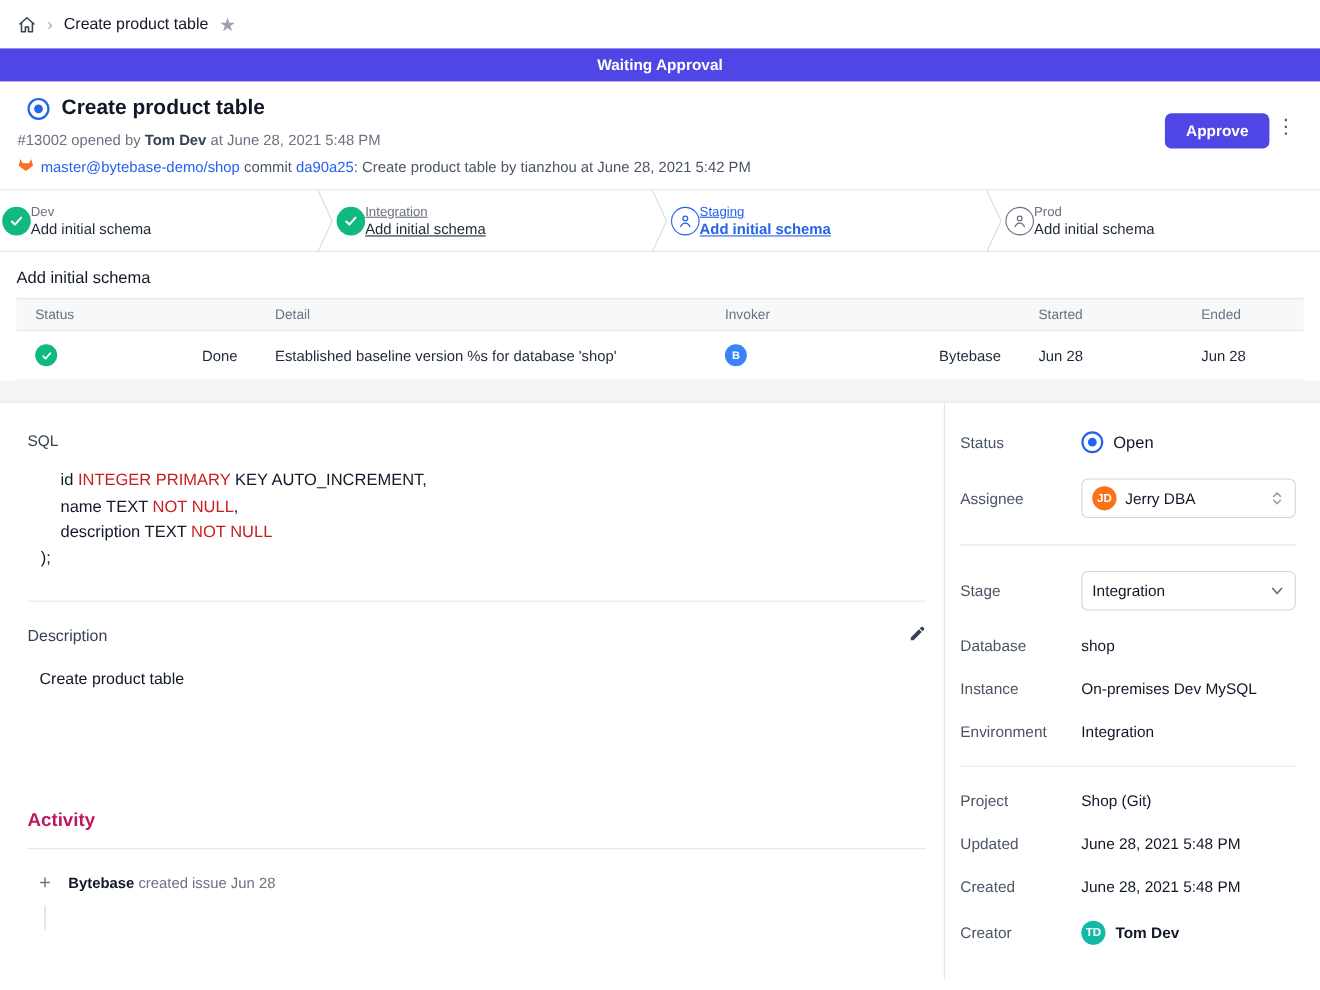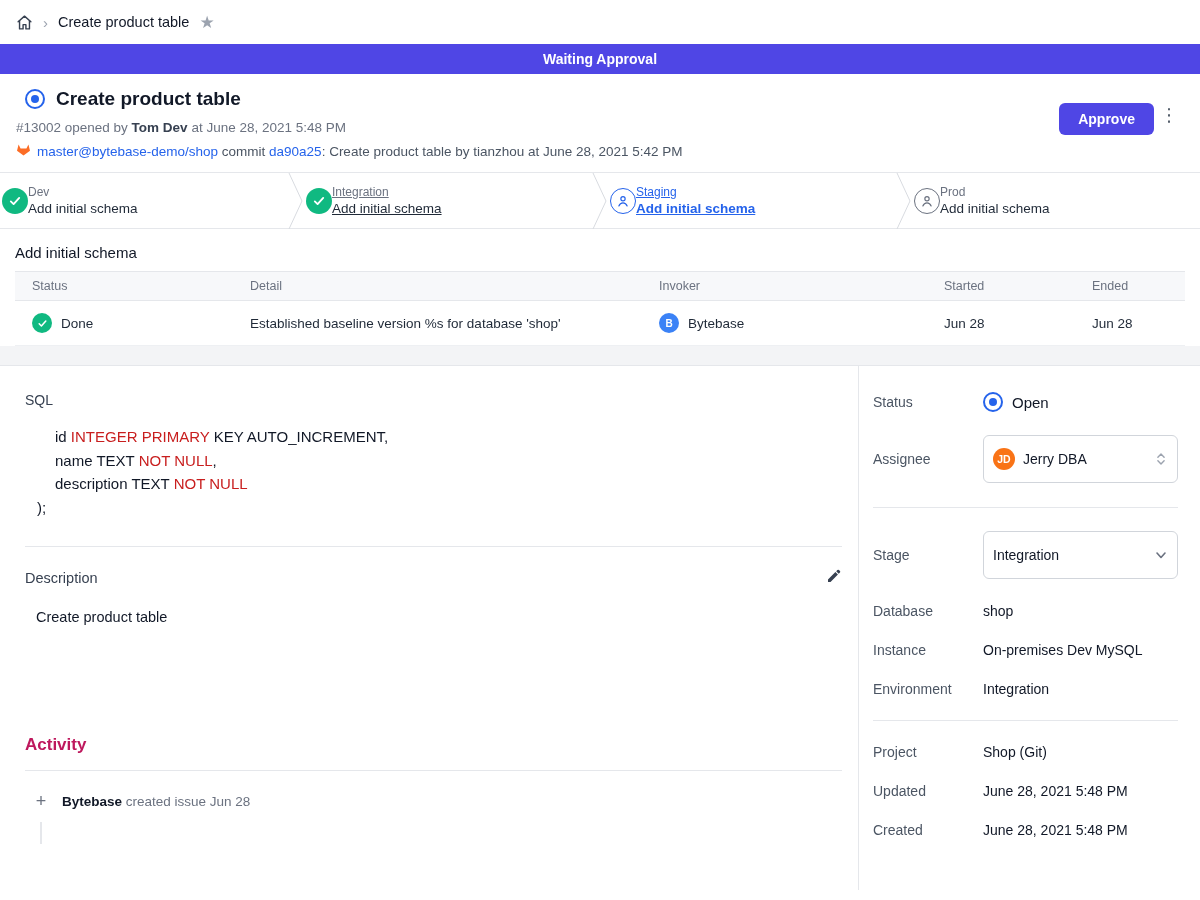--- a/index.html
+++ b/index.html
@@ -53,21 +53,21 @@
   .person-circle.blue{color:var(--link);} .person-circle.gray{color:var(--muted);}
   .sep{flex:none;} .sep svg{display:block;height:56px;}
   
   .task-section{padding:0 15px;}
   .task-heading{font-size:15px;color:#111827;margin:15px 0 10px;font-weight:400;}
   .t-head,.t-row{display:grid;grid-template-columns:218px 1fr 285px 148px 110px;align-items:center;}
   .t-head{background:#f7f8fa;border-top:1px solid var(--border);border-bottom:1px solid var(--border);
           height:30px;font-size:12.5px;color:var(--muted);}
   .t-head>div{padding:0 17px;}
   .t-row{height:45px;font-size:13.5px;border-bottom:1px solid #eef0f3;color:#1f2937;}
-  .t-row>div{padding:0 17px;display:flex;align-items:center;gap:9px;}
+  .t-row>div{padding:0 17px;display:flex;align-items:center;gap:9px;justify-content:space-between;}
   .avatar{border-radius:50%;color:#fff;font-weight:700;display:flex;align-items:center;
           justify-content:center;flex:none;}
   .avatar.sm{width:20px;height:20px;font-size:10px;}
   .avatar.md{width:22px;height:22px;font-size:10.5px;}
   .avatar.blue{background:var(--avatar-blue);} .avatar.orange{background:var(--avatar-orange);}
   .avatar.teal{background:var(--avatar-teal);}
   
   .band{height:20px;background:#f3f4f6;border-bottom:1px solid var(--border);}
   
   .main{display:flex;height:524px;}
@@ -89,21 +89,21 @@
   .activity-text{font-size:13.5px;color:var(--muted);}
   .activity-text .strong{color:#111827;font-weight:700;}
   
   .right{width:342px;border-left:1px solid var(--border);padding:26px 22px 0 14px;}
   .side-row{display:grid;grid-template-columns:110px 1fr;align-items:center;margin-bottom:23px;}
   .side-row.select-row{margin-bottom:24px;}
   .side-label{font-size:14px;color:#4b5563;}
   .side-value{font-size:14px;color:#111827;font-weight:500;}
   .status-value{display:flex;align-items:center;gap:9px;font-size:15px;color:#111827;}
   .select-box{display:flex;align-items:center;gap:8px;border:1px solid #d1d5db;border-radius:6px;
-              padding:6px 9px;height:48px;cursor:pointer;background:#fff;font-size:14px;color:#111827;}
+              padding:6px 9px;height:36px;cursor:pointer;background:#fff;font-size:14px;color:#111827;}
   .select-box .caret{margin-left:auto;color:#9ca3af;display:flex;}
   .side-divider{border:none;border-top:1px solid var(--border);margin:0 0 23px;}
   .creator-value{display:flex;align-items:center;gap:9px;font-size:14px;font-weight:700;color:#111827;}
 </style>
 </head>
 <body>
 
 <div class="topbar">
   <span class="home-icon">
     <svg width="17" height="17" viewBox="0 0 24 24" fill="none" stroke="#374151" stroke-width="2" stroke-linecap="round" stroke-linejoin="round">
@@ -307,14 +307,21 @@
       <span class="side-value">Shop (Git)</span>
     </div>
     <div class="side-row">
       <span class="side-label">Updated</span>
       <span class="side-value">June 28, 2021 5:48 PM</span>
     </div>
     <div class="side-row">
       <span class="side-label">Created</span>
       <span class="side-value">June 28, 2021 5:48 PM</span>
     </div>
+    <div class="side-row">
+      <span class="side-label">Creator</span>
+      <span class="creator-value">
+          <span class="avatar md teal">TD</span>
+          <span>Tom Dev</span>
+        </span>
+    </div>
   </div>
 </div>
 
 </body></html>

